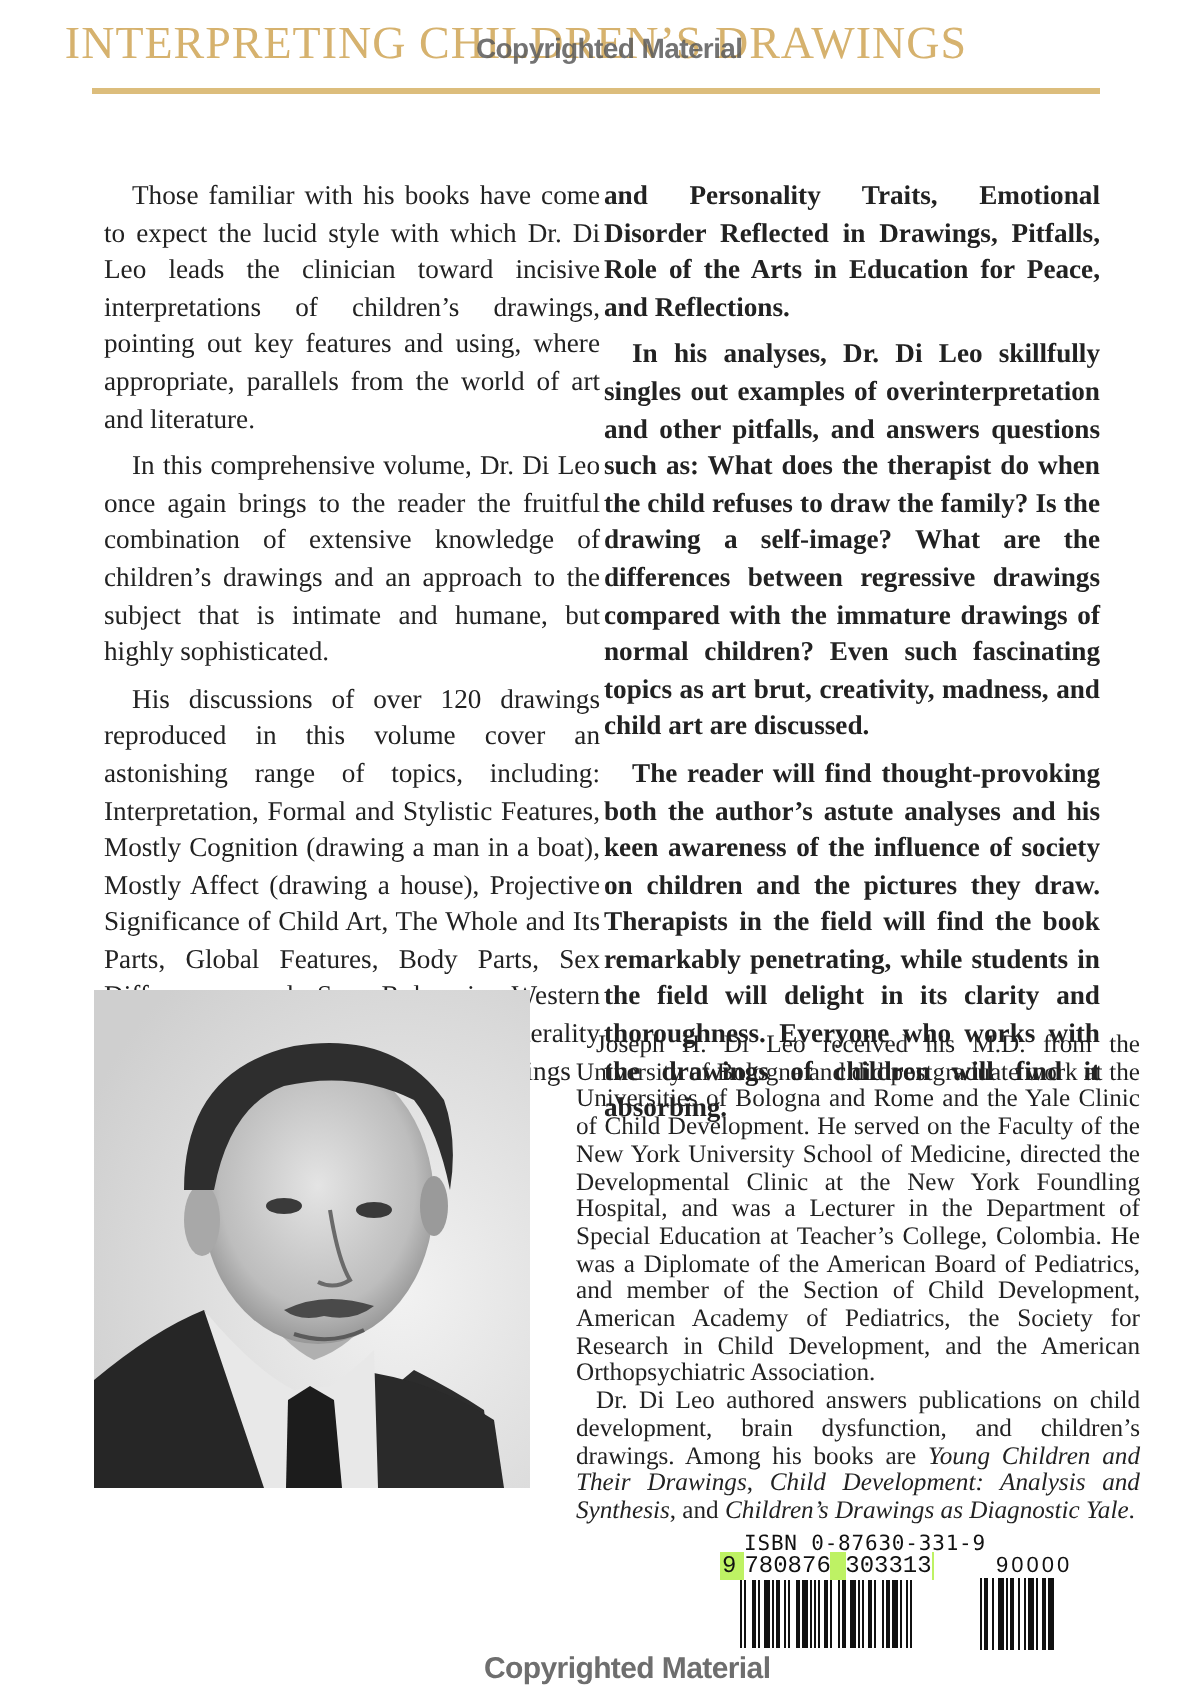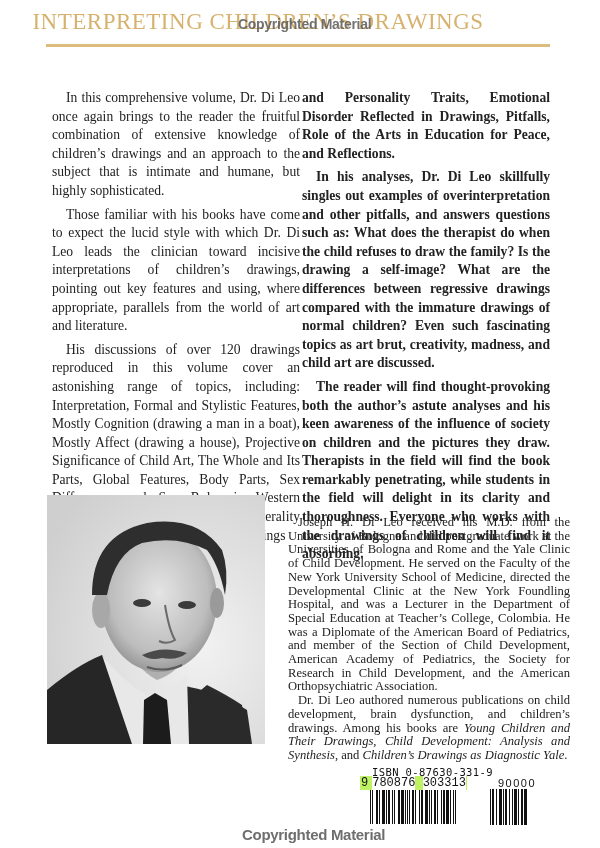--- a/index.html
+++ b/index.html
@@ -77,22 +77,22 @@
   }
 </style>
 </head>
 <body>
 
 <div class="title">INTERPRETING CHILDREN’S DRAWINGS</div>
 <div class="title-rule"></div>
 <div class="watermark wm-top">Copyrighted Material</div>
 
 <div class="col col-left">
+  <p>Those familiar with his books have come to expect the lucid style with which Dr. Di Leo leads the clinician toward incisive interpretations of children’s drawings, pointing out key features and using, where appropriate, parallels from the world of art and literature.</p>
   <p>In this comprehensive volume, Dr. Di Leo once again brings to the reader the fruitful combination of extensive knowledge of children’s drawings and an approach to the subject that is intimate and humane, but highly sophisticated.</p>
-  <p>Those familiar with his books have come to expect the lucid style with which Dr. Di Leo leads the clinician toward incisive interpretations of children’s drawings, pointing out key features and using, where appropriate, parallels from the world of art and literature.</p>
   <p>His discussions of over 120 drawings reproduced in this volume cover an astonishing range of topics, including: Interpretation, Formal and Stylistic Features, Mostly Cognition (drawing a man in a boat), Mostly Affect (drawing a house), Projective Significance of Child Art, The Whole and Its Parts, Global Features, Body Parts, Sex Differences and Sex Roles in Western Society as Perceived by Children, Laterality and Its Effects on Drawing, Tree Drawings</p>
 </div>
 
 <div class="col col-right">
   <p class="cont">and Personality Traits, Emotional Disorder Reflected in Drawings, Pitfalls, Role of the Arts in Education for Peace, and Reflections.</p>
   <p>In his analyses, Dr. Di Leo skillfully singles out examples of overinterpretation and other pitfalls, and answers questions such as: What does the therapist do when the child refuses to draw the family? Is the drawing a self-image? What are the differences between regressive drawings compared with the immature drawings of normal children? Even such fascinating topics as art brut, creativity, madness, and child art are discussed.</p>
   <p>The reader will find thought-provoking both the author’s astute analyses and his keen awareness of the influence of society on children and the pictures they draw. Therapists in the field will find the book remarkably penetrating, while students in the field will delight in its clarity and thoroughness. Everyone who works with the drawings of children will find it absorbing.</p>
 </div>
 
 <div class="photo">
@@ -133,21 +133,21 @@
     <path d="M118 110 Q122 135 128 145 Q120 150 112 146" stroke="#6a6a6a" stroke-width="2" fill="none"></path>
 
     <path d="M95 160 Q115 150 140 158 Q130 166 115 163 Q103 166 95 160 Z" fill="#4a4a4a"></path>
 
     <path d="M100 172 Q118 178 135 170" stroke="#5a5a5a" stroke-width="2" fill="none"></path>
   </svg>
 </div>
 
 <div class="bio">
   <p>Joseph H. Di Leo received his M.D. from the University of Bologna and did postgraduate work at the Universities of Bologna and Rome and the Yale Clinic of Child Development.  He served on the Faculty of the New York University School of Medicine, directed the Developmental Clinic at the New York Foundling Hospital, and was a Lecturer in the Department of Special Education at Teacher’s College, Colombia.  He was a Diplomate of the American Board of Pediatrics, and member of the Section of Child Development, American Academy of Pediatrics, the Society for Research in Child Development, and the American Orthopsychiatric Association.</p>
-  <p><span>Dr. Di Leo authored numerous publications on child development, brain dysfunction, and children’s drawings.  Among his books are </span><em>Young Children and Their Drawings</em><span>, </span><em>Child Development: Analysis and Synthesis</em><span>, and </span><em>Children’s Drawings as Diagnostic Yale</em><span>.</span></p>
+  <p><span>Dr. Di Leo authored answers publications on child development, brain dysfunction, and children’s drawings.  Among his books are </span><em>Young Children and Their Drawings</em><span>, </span><em>Child Development: Analysis and Synthesis</em><span>, and </span><em>Children’s Drawings as Diagnostic Yale</em><span>.</span></p>
 </div>
 
 <div class="isbn-label">ISBN 0-87630-331-9</div>
 <div class="barcode" id="mainbar">
     <div class="bar" style="width: 1px;"></div>
     <div class="gap" style="width: 1px;"></div>
     <div class="bar" style="width: 1px;"></div>
     <div class="gap" style="width: 3px;"></div>
     <div class="bar" style="width: 2px;"></div>
     <div class="gap" style="width: 1px;"></div>

